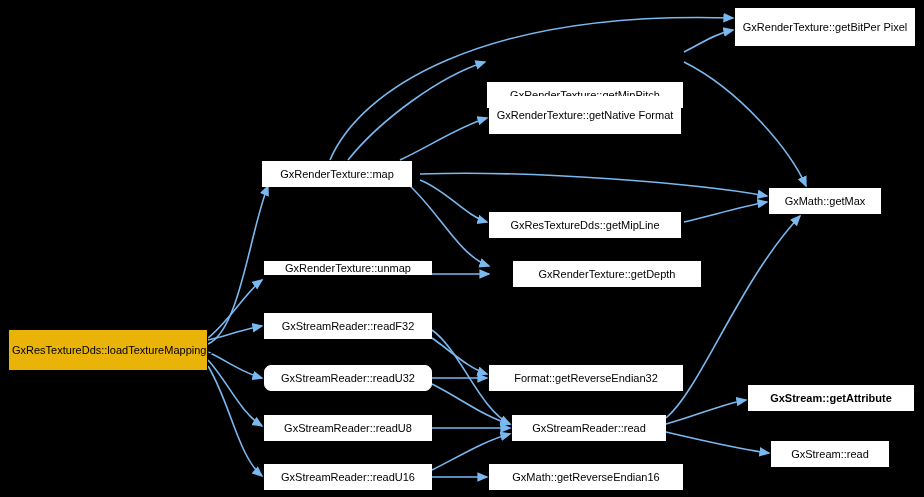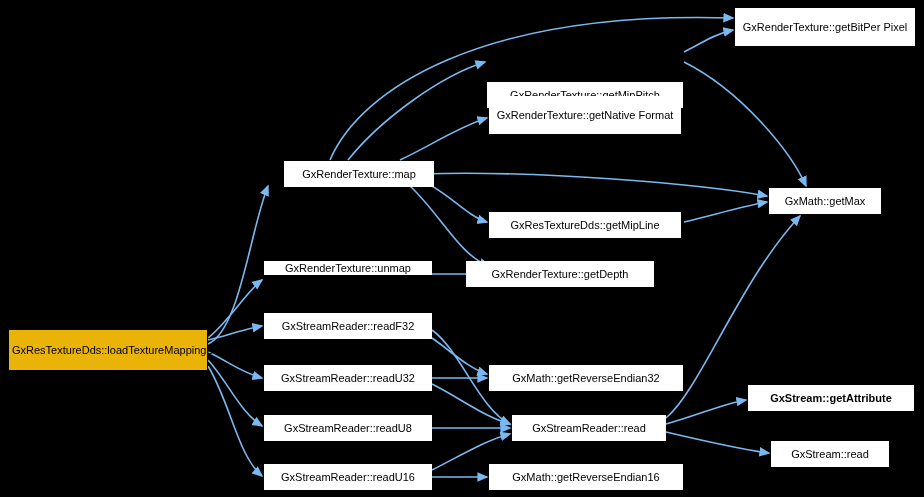--- a/index.html
+++ b/index.html
@@ -48,52 +48,52 @@
         <path d="M432,470 C460,456 486,440 510,434"></path>
         <path d="M666,424 C696,416 722,404 746,400"></path>
         <path d="M666,432 C700,440 744,450 769,453"></path>
         <path d="M666,418 C700,390 740,280 800,216"></path>
       </g>
   </svg>
   <div id="node-layer">
       <div class="node root" style="left: 8px; top: 329px; width: 200px; height: 42px;">
         <span>GxResTextureDds::loadTextureMappingData</span>
       </div>
-      <div class="node" style="left: 284px; top: 161px; width: 150px; height: 26px;">
+      <div class="node" style="left: 262px; top: 161px; width: 150px; height: 26px;">
         <span>GxRenderTexture::map</span>
       </div>
       <div class="node" style="left: 264px; top: 261px; width: 168px; height: 14px;">
         <span>GxRenderTexture::unmap</span>
       </div>
       <div class="node" style="left: 264px; top: 313px; width: 168px; height: 26px;">
         <span>GxStreamReader::readF32</span>
       </div>
-      <div class="node" style="left: 264px; top: 365px; width: 168px; height: 26px;">
+      <div class="node" style="left: 264px; top: 365px; width: 168px; height: 26px; border-radius: 7px;">
         <span>GxStreamReader::readU32</span>
       </div>
       <div class="node" style="left: 264px; top: 415px; width: 168px; height: 26px;">
         <span>GxStreamReader::readU8</span>
       </div>
       <div class="node" style="left: 264px; top: 464px; width: 168px; height: 26px;">
         <span>GxStreamReader::readU16</span>
       </div>
       <div class="node" style="left: 487px; top: 46px; width: 196px; height: 26px; margin-top: 36px;">
         <span>GxRenderTexture::getMipPitch</span>
       </div>
       <div class="node" style="left: 489px; top: 96px; width: 192px; height: 38px;">
         <span>GxRenderTexture::getNative Format</span>
       </div>
       <div class="node" style="left: 489px; top: 212px; width: 192px; height: 26px;">
         <span>GxResTextureDds::getMipLine</span>
       </div>
-      <div class="node" style="left: 466px; top: 261px; width: 188px; height: 26px;">
+      <div class="node" style="left: 513px; top: 261px; width: 188px; height: 26px;">
         <span>GxRenderTexture::getDepth</span>
       </div>
       <div class="node" style="left: 489px; top: 365px; width: 194px; height: 26px;">
-        <span>GxMath::getReverseEndian32</span>
+        <span>Format::getReverseEndian32</span>
       </div>
       <div class="node" style="left: 512px; top: 415px; width: 154px; height: 26px;">
         <span>GxStreamReader::read</span>
       </div>
       <div class="node" style="left: 489px; top: 464px; width: 194px; height: 26px;">
         <span>GxMath::getReverseEndian16</span>
       </div>
       <div class="node" style="left: 735px; top: 8px; width: 180px; height: 38px;">
         <span>GxRenderTexture::getBitPer Pixel</span>
       </div>

